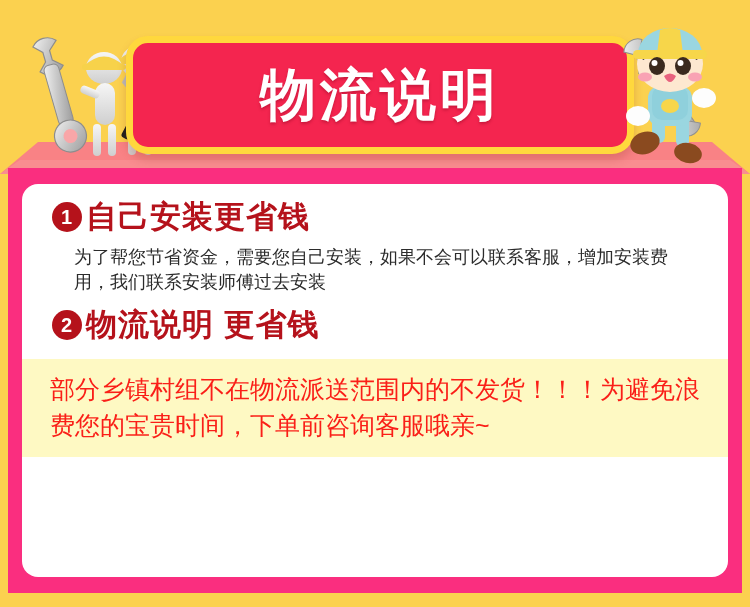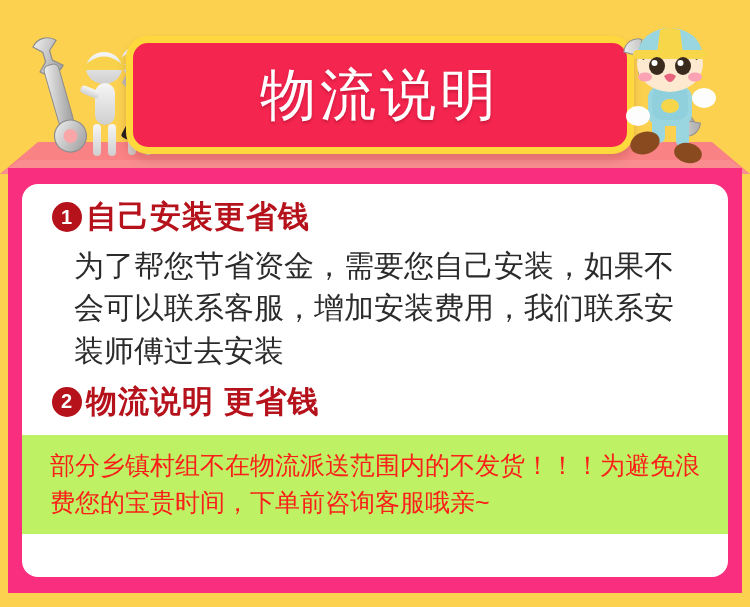--- a/index.html
+++ b/index.html
@@ -50,21 +50,21 @@
     border-radius: 22px;
     box-sizing: border-box;
     box-shadow: 0 6px 9px rgba(150,60,40,.25);
     display: flex;
     align-items: center;
     justify-content: center;
   }
   .title-text {
     color: #ffffff;
     font-size: 56px;
-    font-weight: normal;
+    font-weight: bold;
     letter-spacing: 4px;
     line-height: 1;
     text-shadow: 0 2px 3px rgba(120,0,25,.35);
     user-select: none;
   }
 
   
   .worker-left {
     position: absolute;
     left: 18px; top: 28px;
@@ -125,32 +125,32 @@
     color: #ffffff;
     font-size: 20px;
     font-weight: bold;
     margin-right: 4px;
     line-height: 1;
     box-sizing: border-box;
     padding-bottom: 1px;
   }
   .sec-body {
     color: #2b2b2b;
-    font-size: 30px;
+    font-size: 18px;
     line-height: 1.42;
     margin: 8px 0 6px 22px;
     letter-spacing: 0px;
     max-width: 655px;
   }
   .section.second .sec-heading { margin-top: 10px; }
 
   
   .notice {
     margin-top: 10px;
-    background: #bef264;
+    background: #fef9c3;
     padding: 12px 28px 14px 28px;
   }
   .notice-text {
     color: #fa1f18;
     font-size: 25px;
     line-height: 1.45;
     letter-spacing: 0px;
     max-width: 670px;
   }
 </style>

